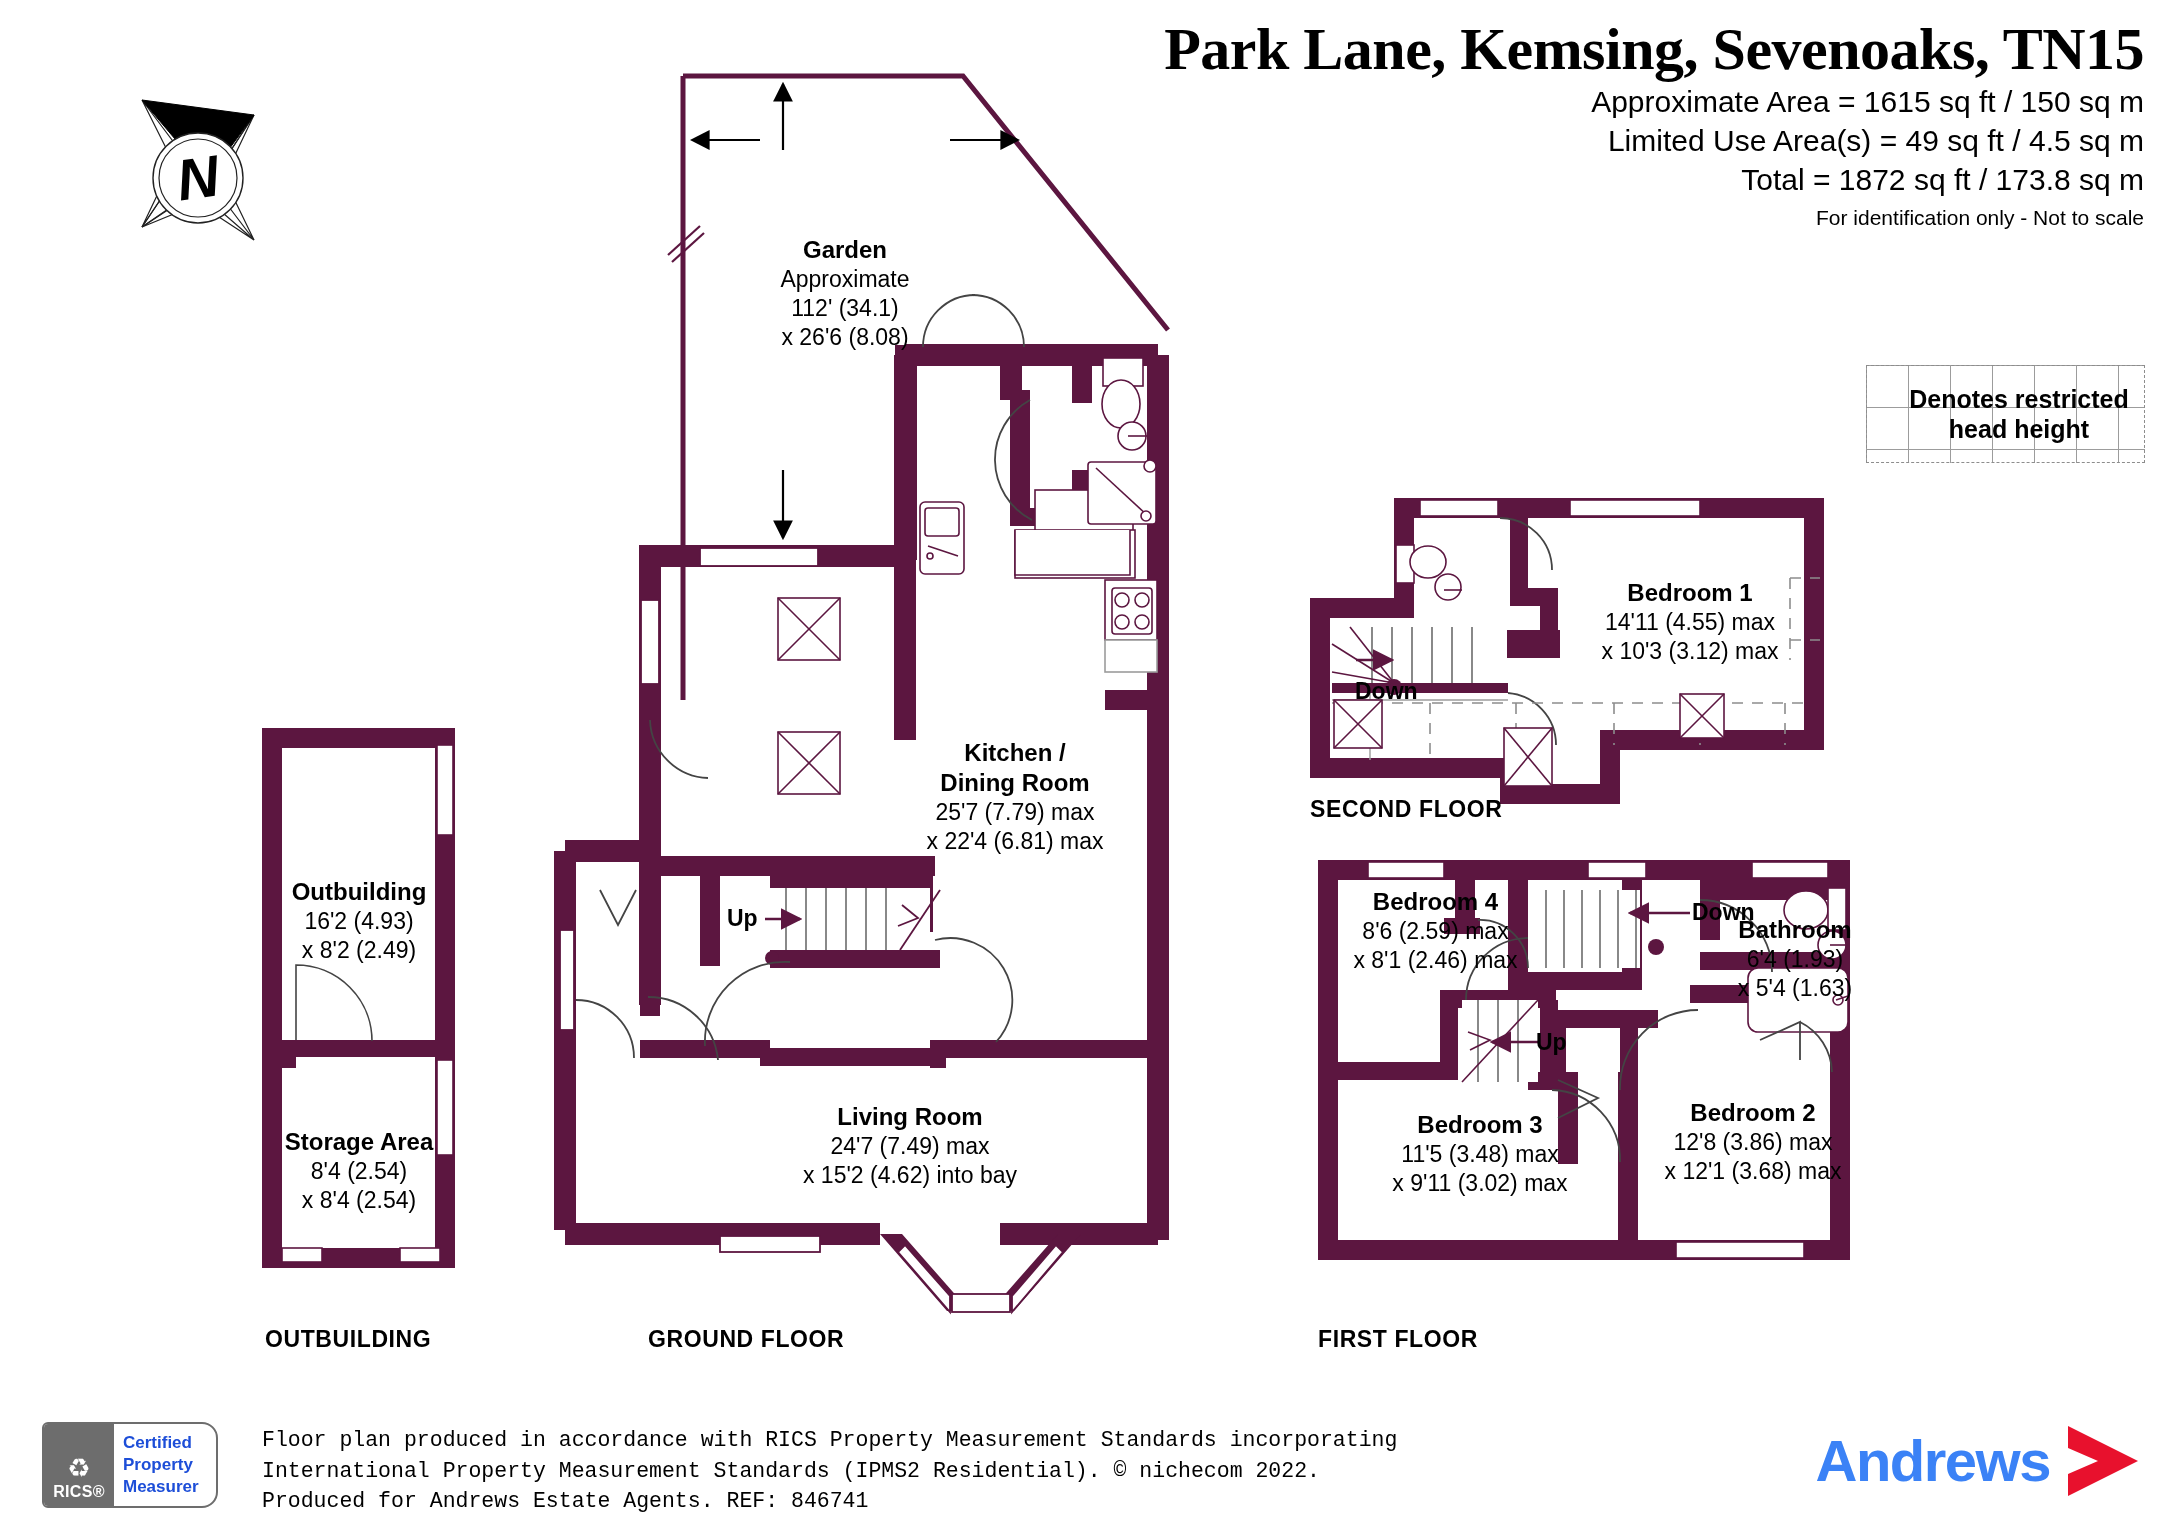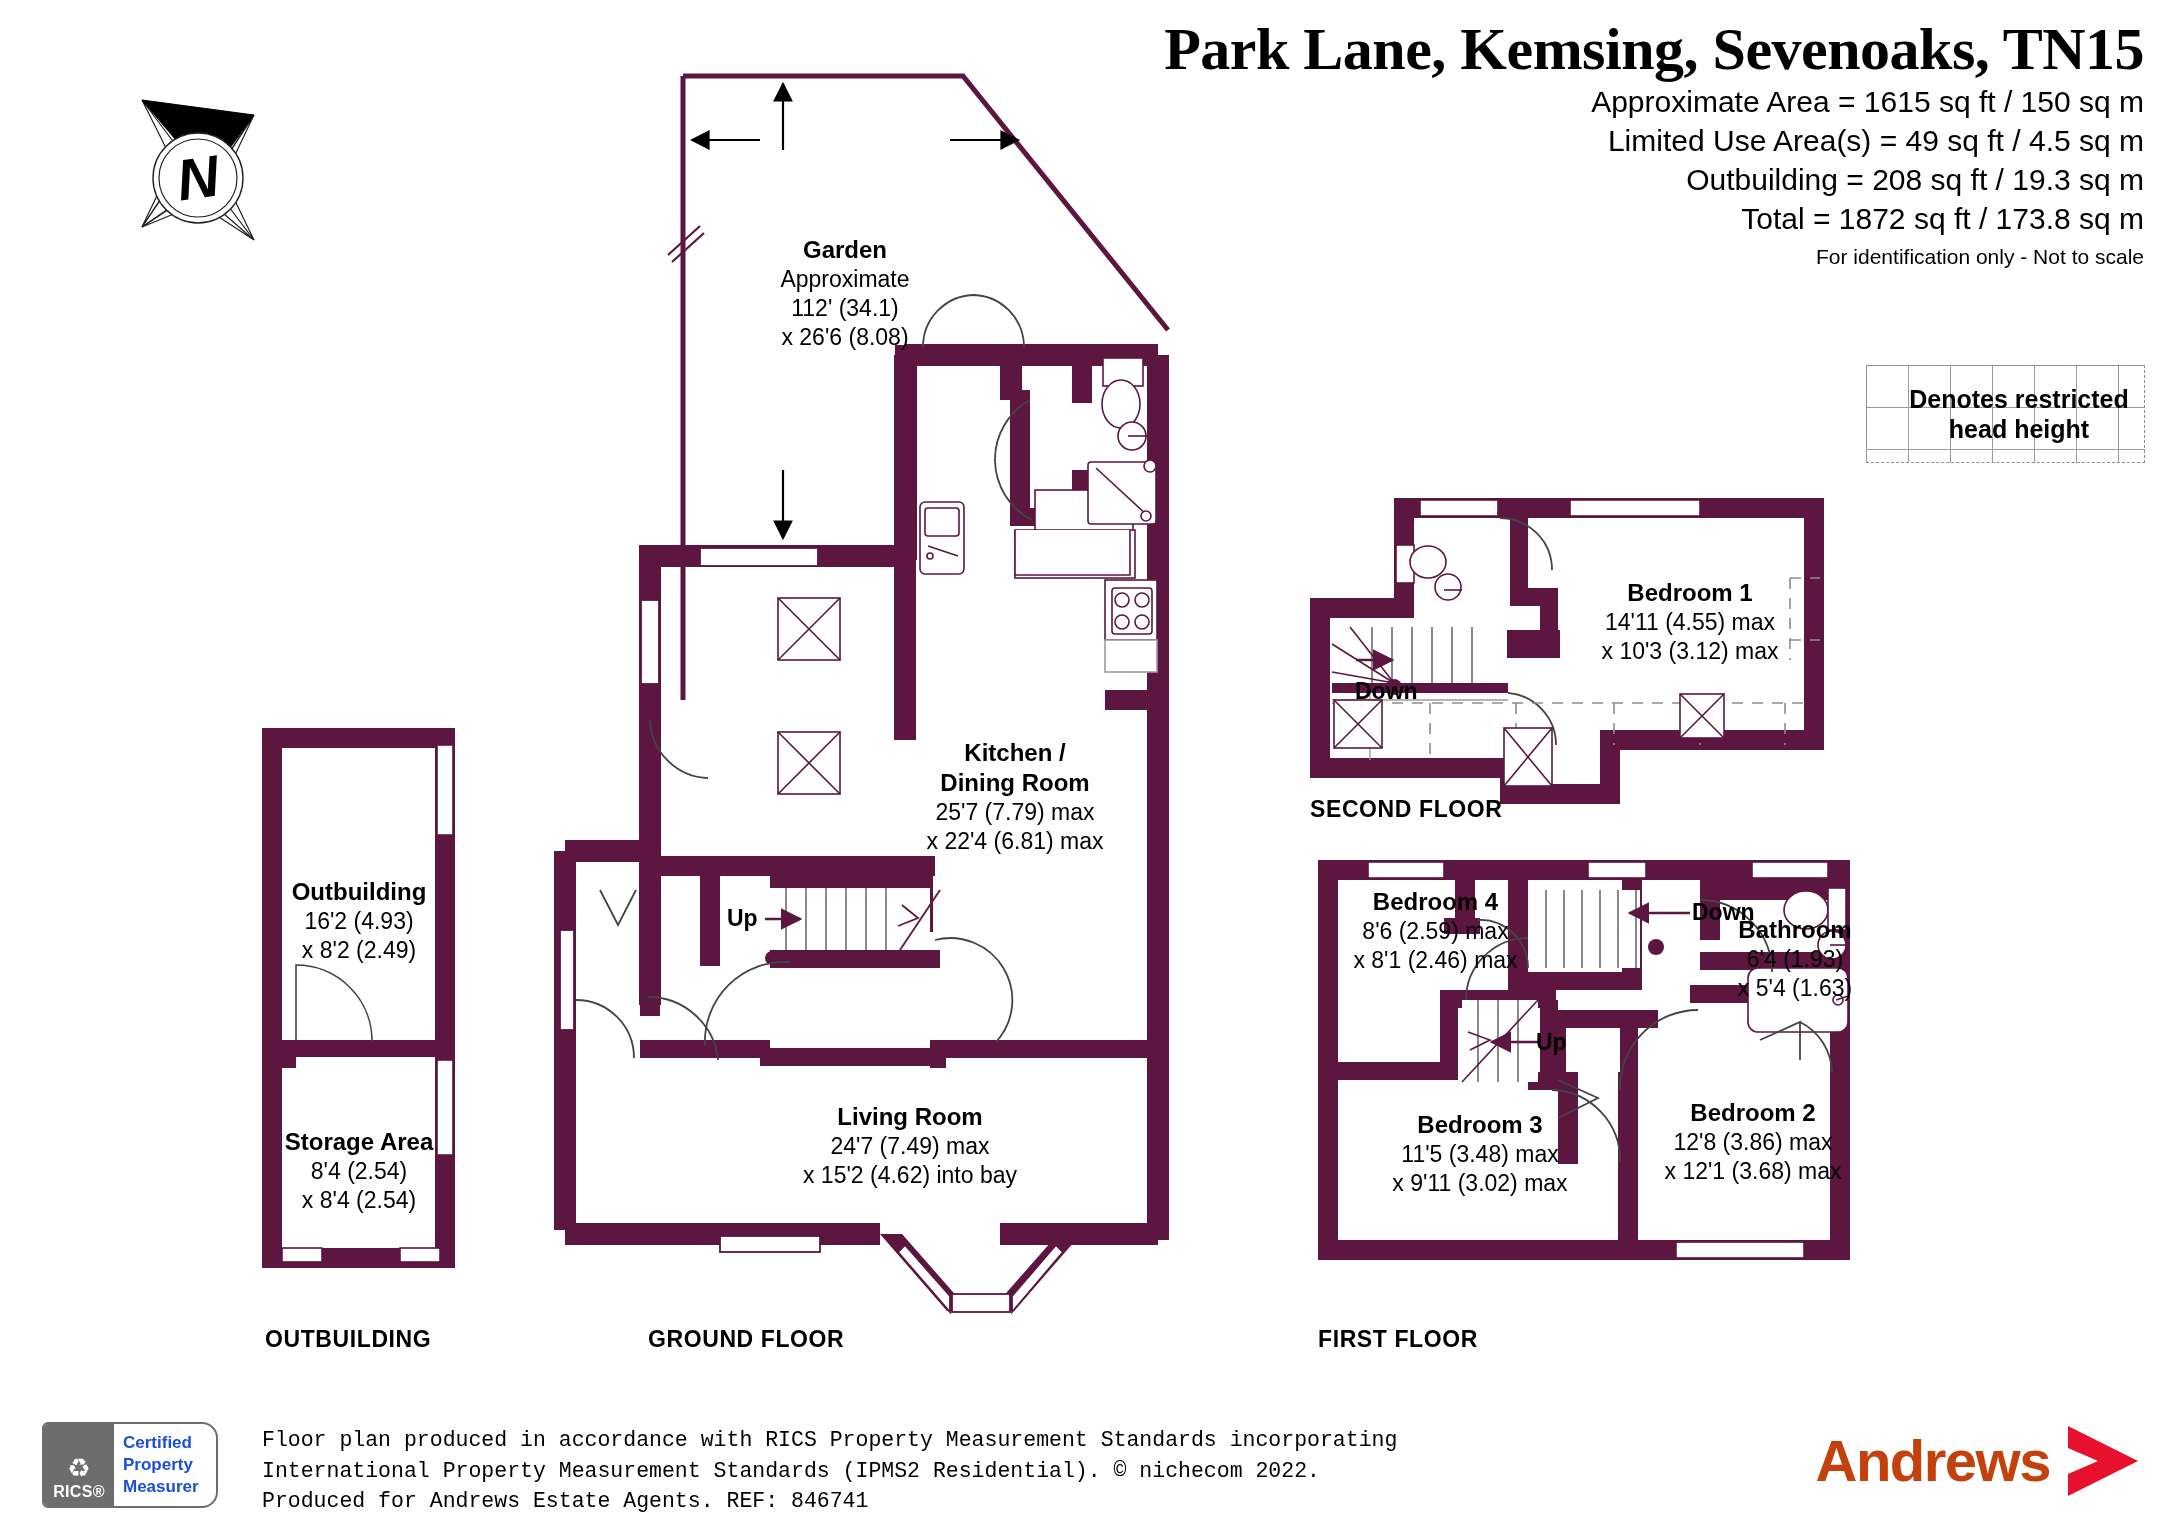--- a/index.html
+++ b/index.html
@@ -169,21 +169,21 @@
   #andrews-logo {
     position: absolute;
     right: 26px;
     top: 1424px;
     display: flex;
     align-items: center;
   }
   #andrews-wordmark {
     font-size: 58px;
     font-weight: bold;
-    color: #c2410c;
+    color: #3b82f6;
     letter-spacing: -1.5px;
     line-height: 1;
   }
   #andrews-chevron { margin-left: 10px; display: block; }
 </style>
 </head>
 <body>
 
 <svg id="plan-svg" width="2172" height="1536" viewBox="0 0 2172 1536" xmlns="http://www.w3.org/2000/svg">
 
@@ -558,21 +558,20 @@
       <path d="M1760,1040 L1800,1022 L1800,1060"></path>
       <path d="M1800,1022 A58,58 0 0 1 1832,1072"></path>
     </g>
   </g>
 </svg>
 
 <div id="header-block">
   <div id="plan-title">Park Lane, Kemsing, Sevenoaks, TN15</div>
   <div class="area-line">Approximate Area = 1615 sq ft / 150 sq m</div>
   <div class="area-line">Limited Use Area(s) = 49 sq ft / 4.5 sq m</div>
-  <div class="area-line">Outbuilding = 208 sq ft / 19.3 sq m</div>
   <div class="area-line">Total = 1872 sq ft / 173.8 sq m</div>
   <div id="identification-note">For identification only - Not to scale</div>
 </div>
 
 <div id="restricted-legend">
   <div id="restricted-legend-text">
     <span>Denotes restricted</span>
     <span>head height</span>
   </div>
 </div>

